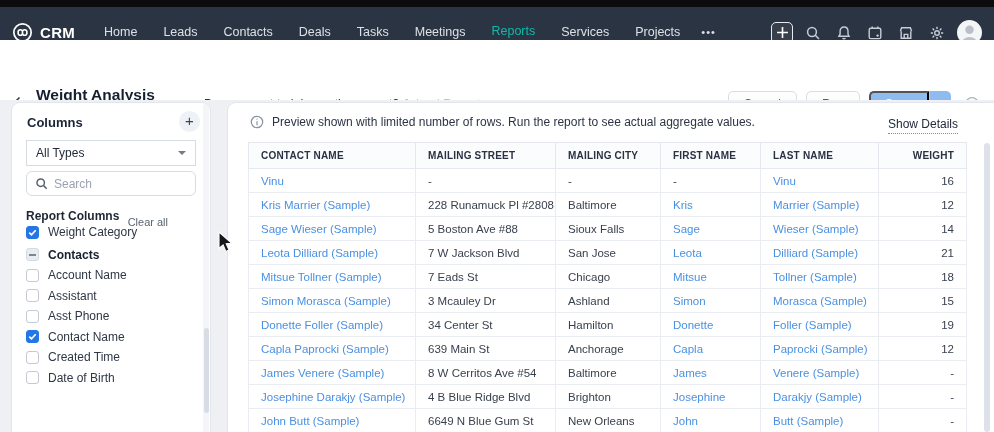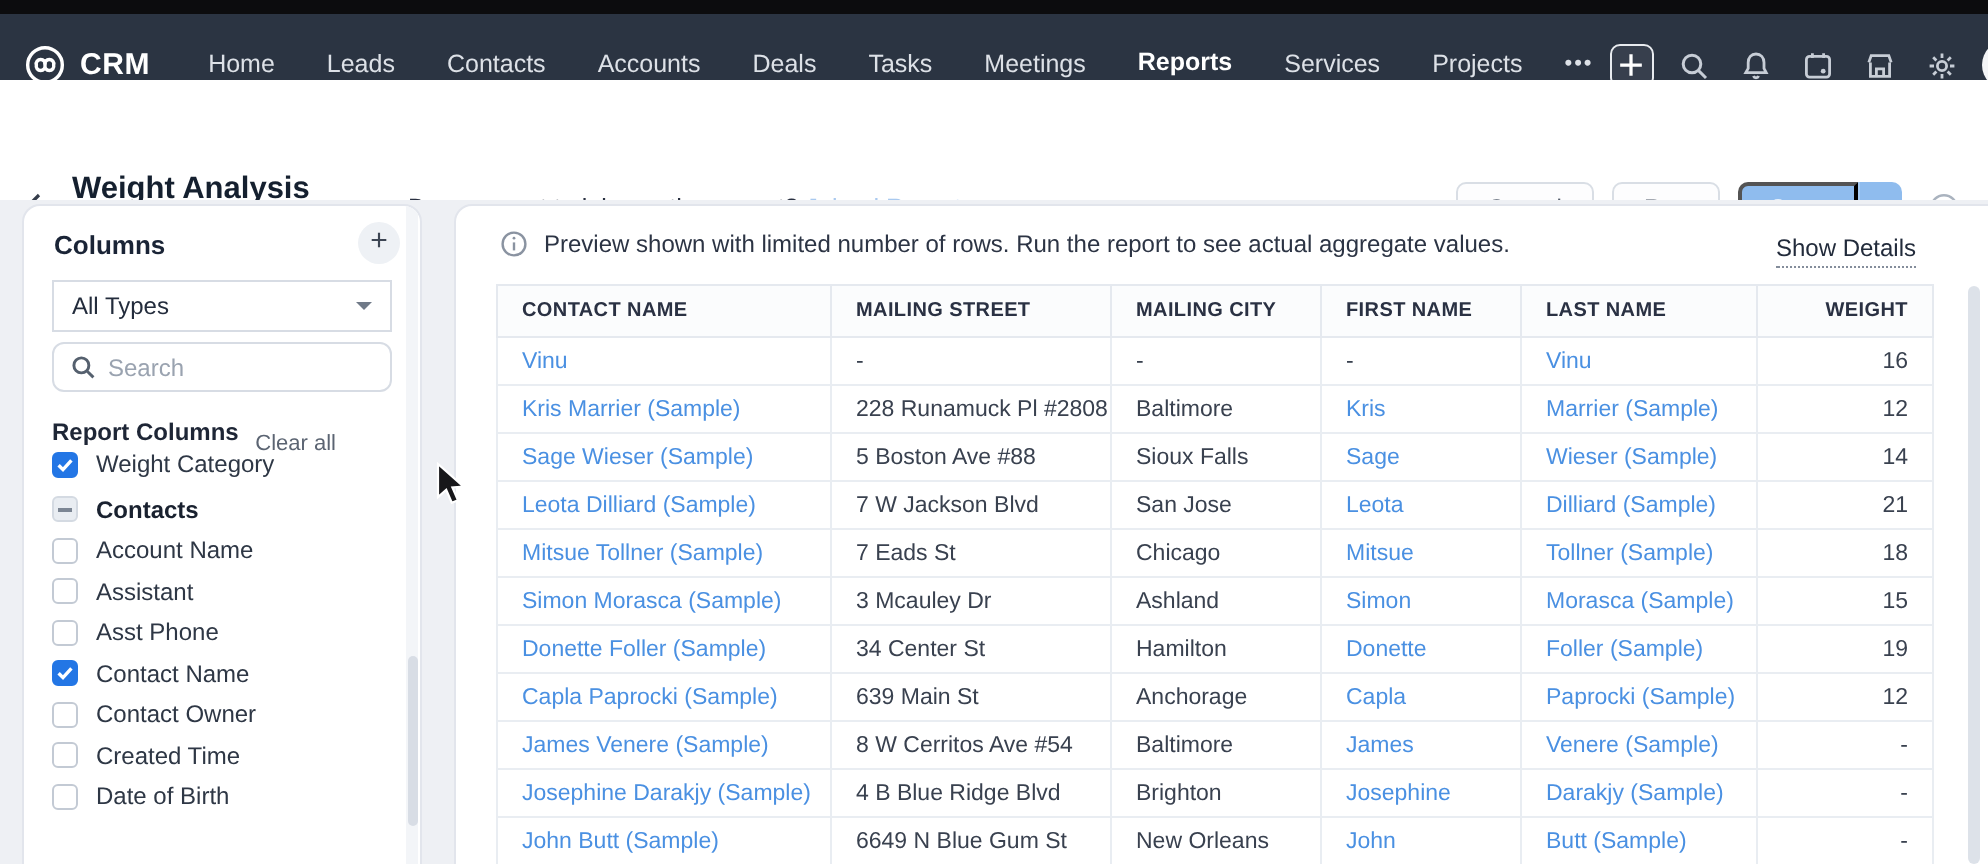--- a/index.html
+++ b/index.html
@@ -2,27 +2,27 @@
 <html><head>
 <meta charset="utf-8">
 <style>
   * { margin:0; padding:0; box-sizing:border-box; }
   html,body { width:994px; height:432px; overflow:hidden; background:#eef0f4;
     font-family:"Liberation Sans","DejaVu Sans",sans-serif; }
 
   
   .top-strip { position:absolute; left:0; top:0; width:994px; height:7px; background:#0c0c0e; }
   .navbar { position:absolute; left:0; top:7px; width:994px; height:51px; background:#2b3442;
-    display:flex; align-items:center; padding:0 12px; }
+    display:flex; align-items:center; padding:0 12px;justify-content:center; }
   .brand { display:flex; align-items:center; gap:7px; margin-right:16px; }
   .brand-text { color:#fff; font-weight:bold; font-size:15px; letter-spacing:.3px; }
   .nav-menu { display:flex; align-items:center; height:33px; flex:1 1 auto; }
   .nav-item { color:#dde1e7; font-size:12.5px; padding:0 13px; height:33px; line-height:33px;
     cursor:pointer; white-space:nowrap; }
-  .nav-item.active { color:#ffffff; font-weight:bold; border-bottom:2px solid #4d7c0f; line-height:31px; }
+  .nav-item.active { color:#14b8a6; font-weight:normal; border-bottom:2px solid #4d7c0f; line-height:31px; }
   .nav-item.overflow { font-size:11px; letter-spacing:1px; padding:0 8px; }
   .nav-icons { display:flex; align-items:center; gap:9px; margin-left:auto; }
   .icon-btn { width:22px; height:22px; display:flex; align-items:center; justify-content:center; cursor:pointer; }
   .add-box { border:1.5px solid #e8ebef; border-radius:5px; background:rgba(255,255,255,.06); }
   .avatar { width:25px; height:25px; border-radius:50%; background:#f4f5f7; overflow:hidden;
     display:flex; align-items:flex-end; justify-content:center; }
 
   
   .page-header { position:absolute; left:0; top:40px; width:994px; height:63px; background:#fff; }
   .back-btn { position:absolute; left:10px; top:54px; cursor:pointer; }
@@ -112,21 +112,20 @@
         <circle cx="8" cy="8" r="6.6"></circle>
         <path d="M4.7 8a1.7 1.7 0 1 0 3.3 0a1.7 1.7 0 1 0 3.3 0a1.7 1.7 0 1 0-3.3 0a1.7 1.7 0 1 0-3.3 0z"></path>
       </svg>
     </span>
     <span class="brand-text">CRM</span>
   </div>
   <nav class="nav-menu">
       <div class="nav-item">Home</div>
       <div class="nav-item">Leads</div>
       <div class="nav-item">Contacts</div>
-      <div class="nav-item">Accounts</div>
       <div class="nav-item">Deals</div>
       <div class="nav-item">Tasks</div>
       <div class="nav-item">Meetings</div>
       <div class="nav-item active">Reports</div>
       <div class="nav-item">Services</div>
       <div class="nav-item">Projects</div>
       <div class="nav-item overflow">•••</div>
     </nav>
   <div class="nav-icons">
     <span class="icon-btn add-box">
@@ -253,24 +252,20 @@
         <span class="cb cb-un"></span>
         <span class="side-label">Asst Phone</span>
       </div>
       <div class="side-item">
         <span class="cb cb-ck">
           <svg width="9" height="9" viewBox="0 0 9 9" fill="none" stroke="#fff" stroke-width="1.7">
             <path d="M1.3 4.6l2.2 2.2 4.2-4.6"></path>
           </svg>
         </span>
         <span class="side-label">Contact Name</span>
-      </div>
-      <div class="side-item">
-        <span class="cb cb-un"></span>
-        <span class="side-label">Contact Owner</span>
       </div>
       <div class="side-item">
         <span class="cb cb-un"></span>
         <span class="side-label">Created Time</span>
       </div>
       <div class="side-item">
         <span class="cb cb-un"></span>
         <span class="side-label">Date of Birth</span>
       </div>
       <div class="side-item">

